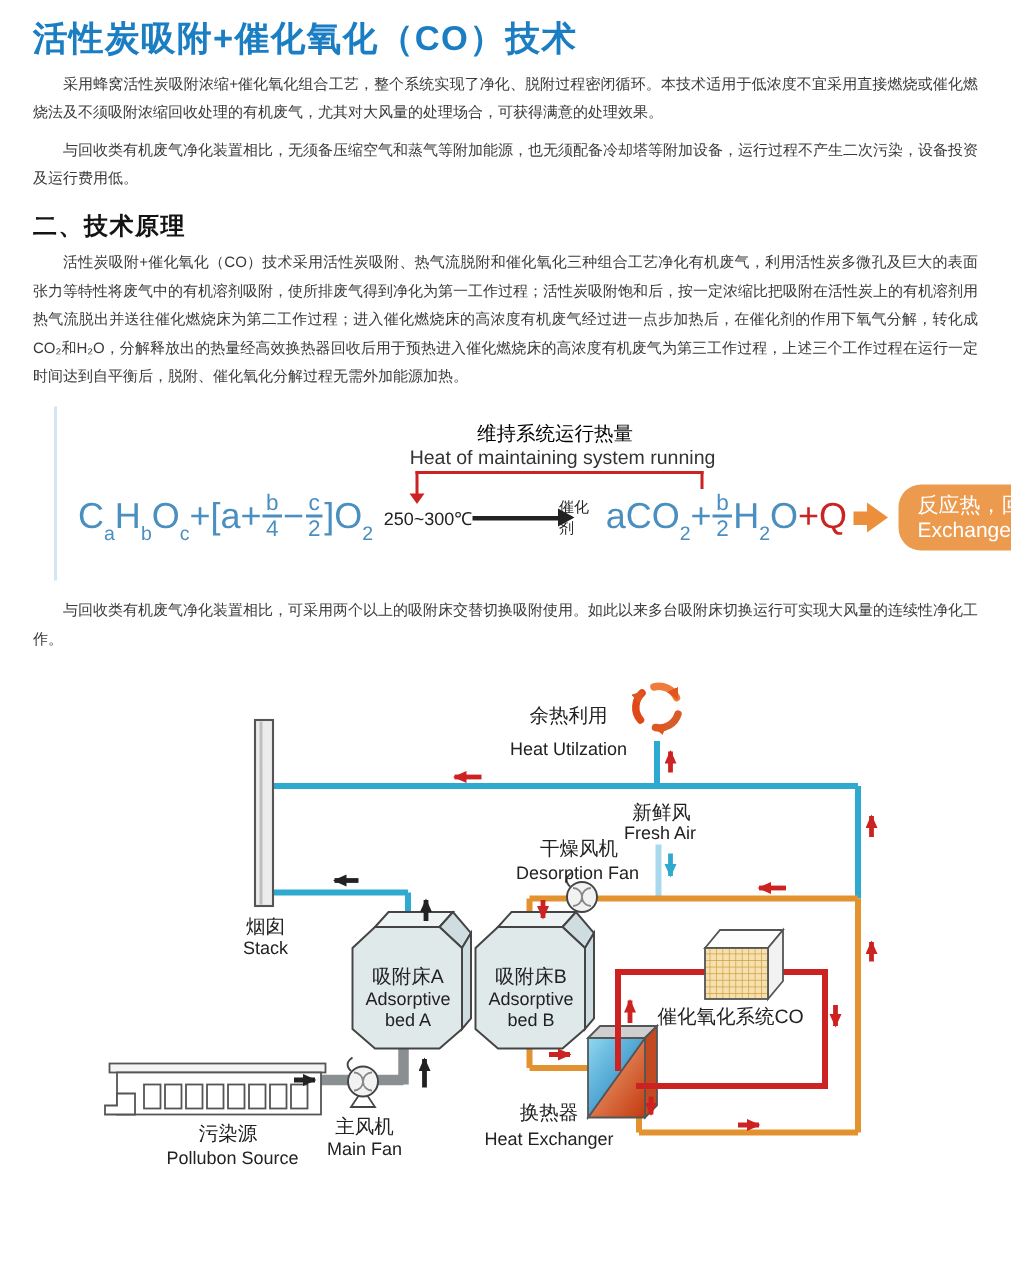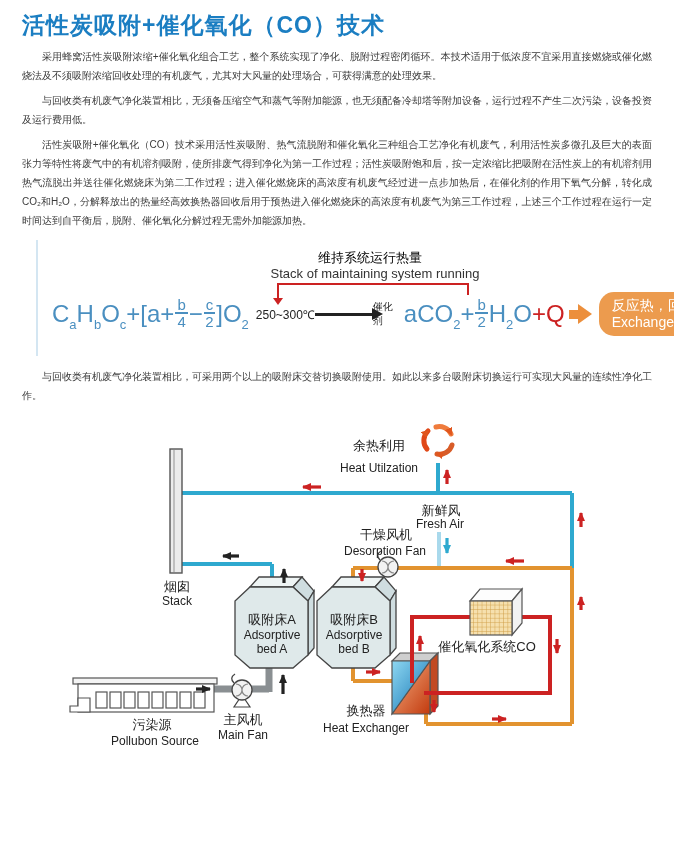--- a/index.html
+++ b/index.html
@@ -59,26 +59,27 @@
 </head>
 <body>
 
 <div class="page">
 
   <h1 class="title">活性炭吸附+催化氧化（CO）技术</h1>
 
   <p class="body-para">采用蜂窝活性炭吸附浓缩+催化氧化组合工艺，整个系统实现了净化、脱附过程密闭循环。本技术适用于低浓度不宜采用直接燃烧或催化燃烧法及不须吸附浓缩回收处理的有机废气，尤其对大风量的处理场合，可获得满意的处理效果。</p>
   <p class="body-para">与回收类有机废气净化装置相比，无须备压缩空气和蒸气等附加能源，也无须配备冷却塔等附加设备，运行过程不产生二次污染，设备投资及运行费用低。</p>
 
+  <h2 class="sec-heading">二、技术原理</h2>
   <p class="body-para">活性炭吸附+催化氧化（CO）技术采用活性炭吸附、热气流脱附和催化氧化三种组合工艺净化有机废气，利用活性炭多微孔及巨大的表面张力等特性将废气中的有机溶剂吸附，使所排废气得到净化为第一工作过程；活性炭吸附饱和后，按一定浓缩比把吸附在活性炭上的有机溶剂用热气流脱出并送往催化燃烧床为第二工作过程；进入催化燃烧床的高浓度有机废气经过进一点步加热后，在催化剂的作用下氧气分解，转化成CO₂和H₂O，分解释放出的热量经高效换热器回收后用于预热进入催化燃烧床的高浓度有机废气为第三工作过程，上述三个工作过程在运行一定时间达到自平衡后，脱附、催化氧化分解过程无需外加能源加热。</p>
 
   <div class="formula-wrap">
     <div class="formula-rule"></div>
     <div class="br-label-zh">维持系统运行热量</div>
-    <div class="br-label-en">Stack of maintaining system running</div>
+    <div class="br-label-en">Heat of maintaining system running</div>
     <div class="br-h"></div>
     <div class="br-l"></div>
     <div class="br-r"></div>
     <div class="br-arrowhead"></div>
     <div class="formula-row">
       <span class="fchem">
           <span class="">C</span>
           <span class="sub">a</span>
           <span class="">H</span>
           <span class="sub">b</span>

